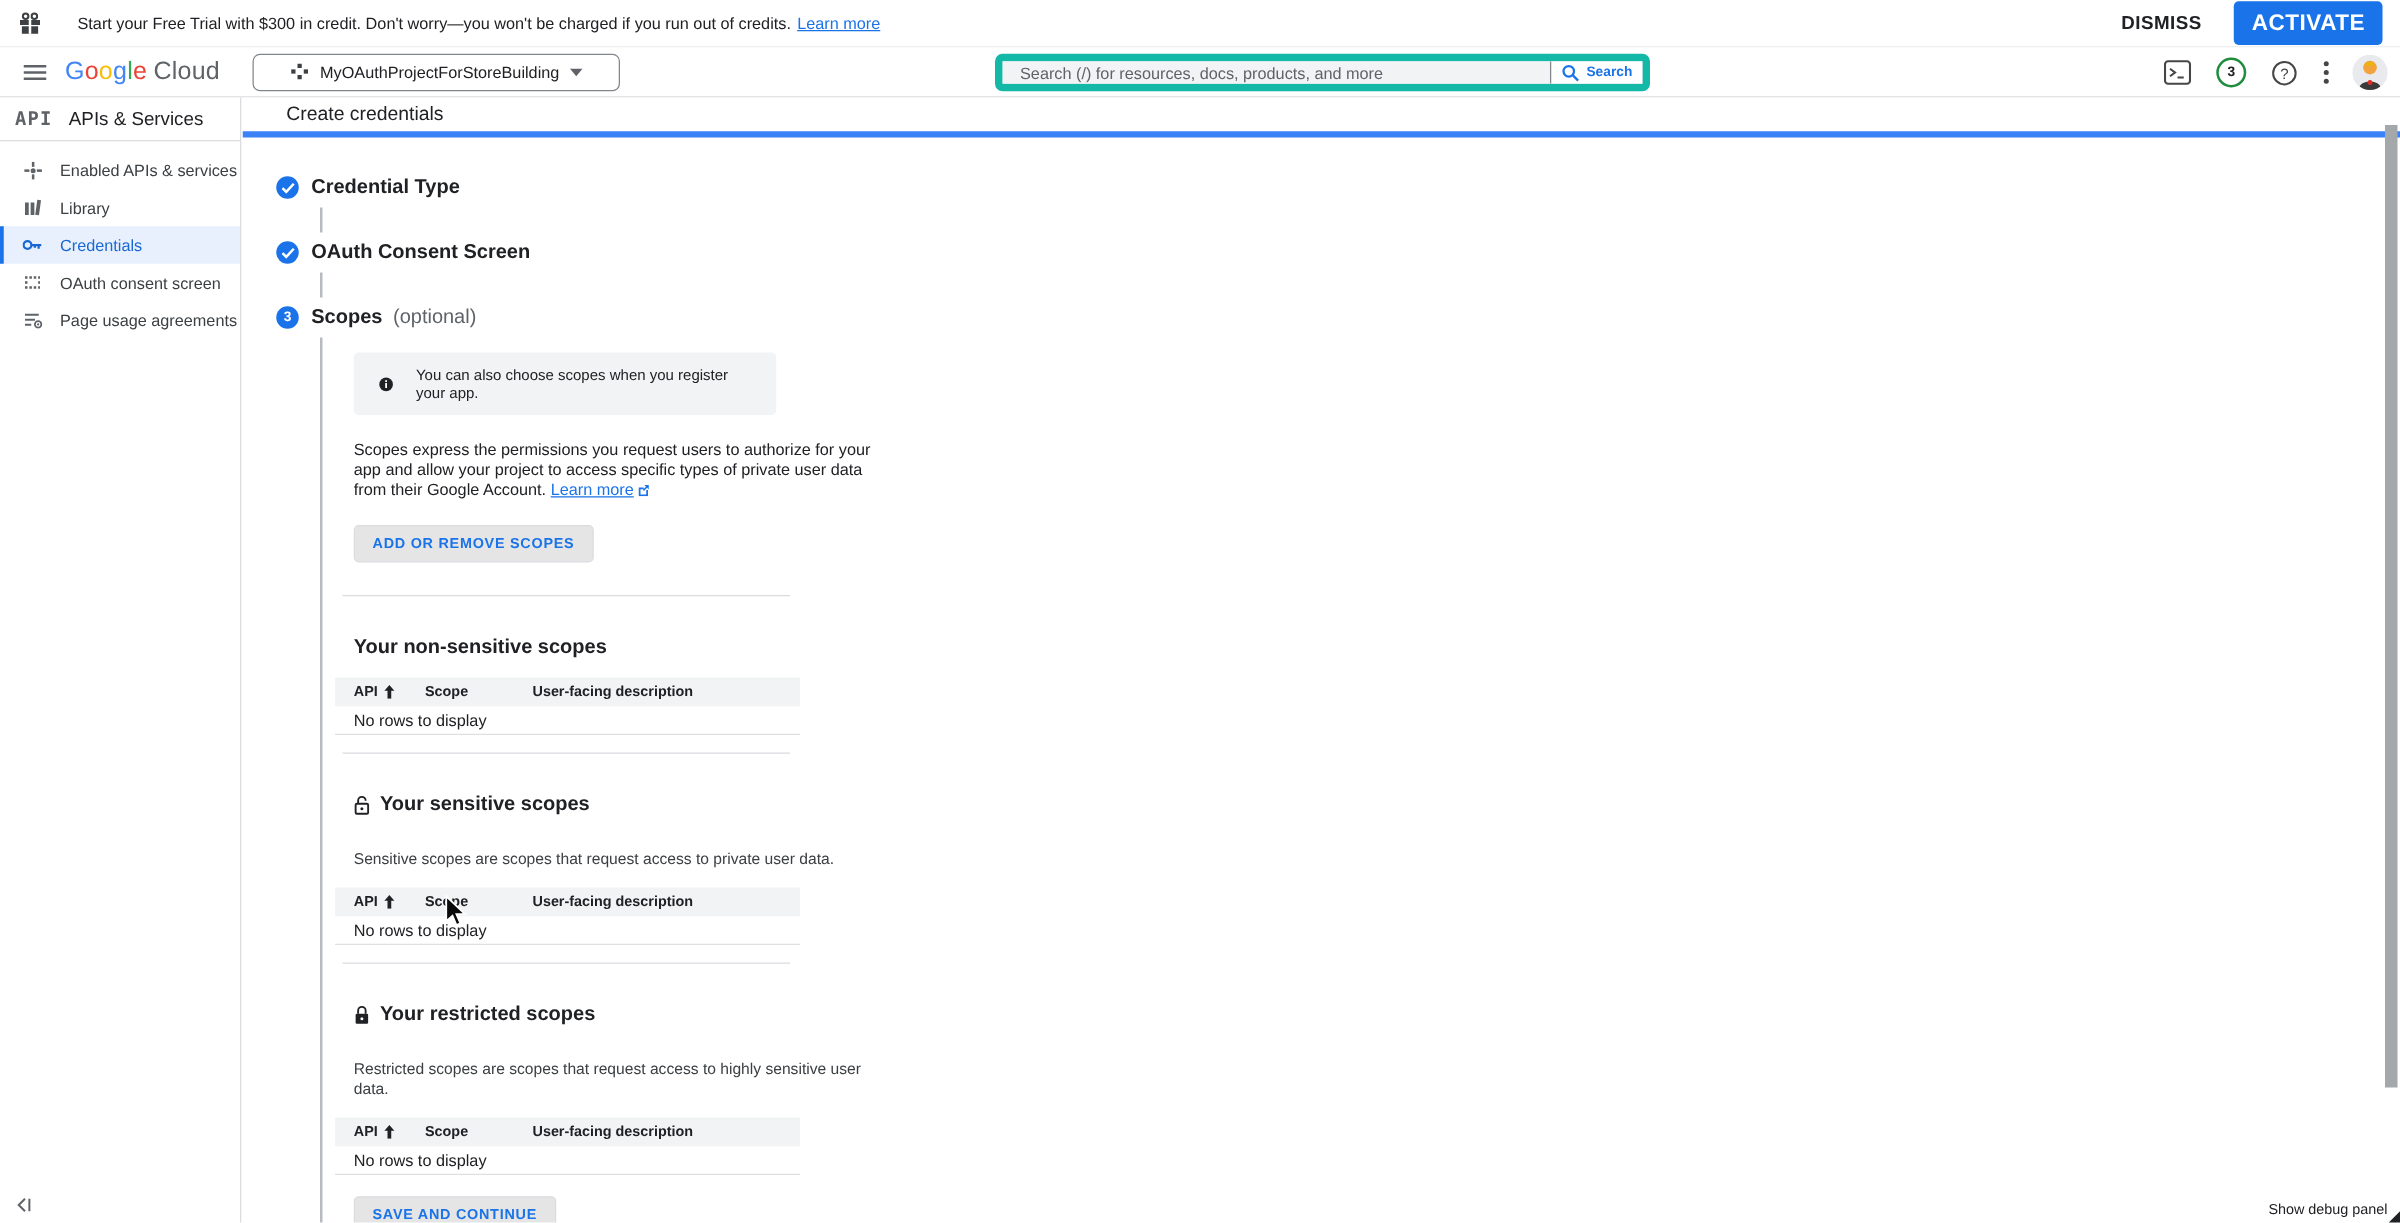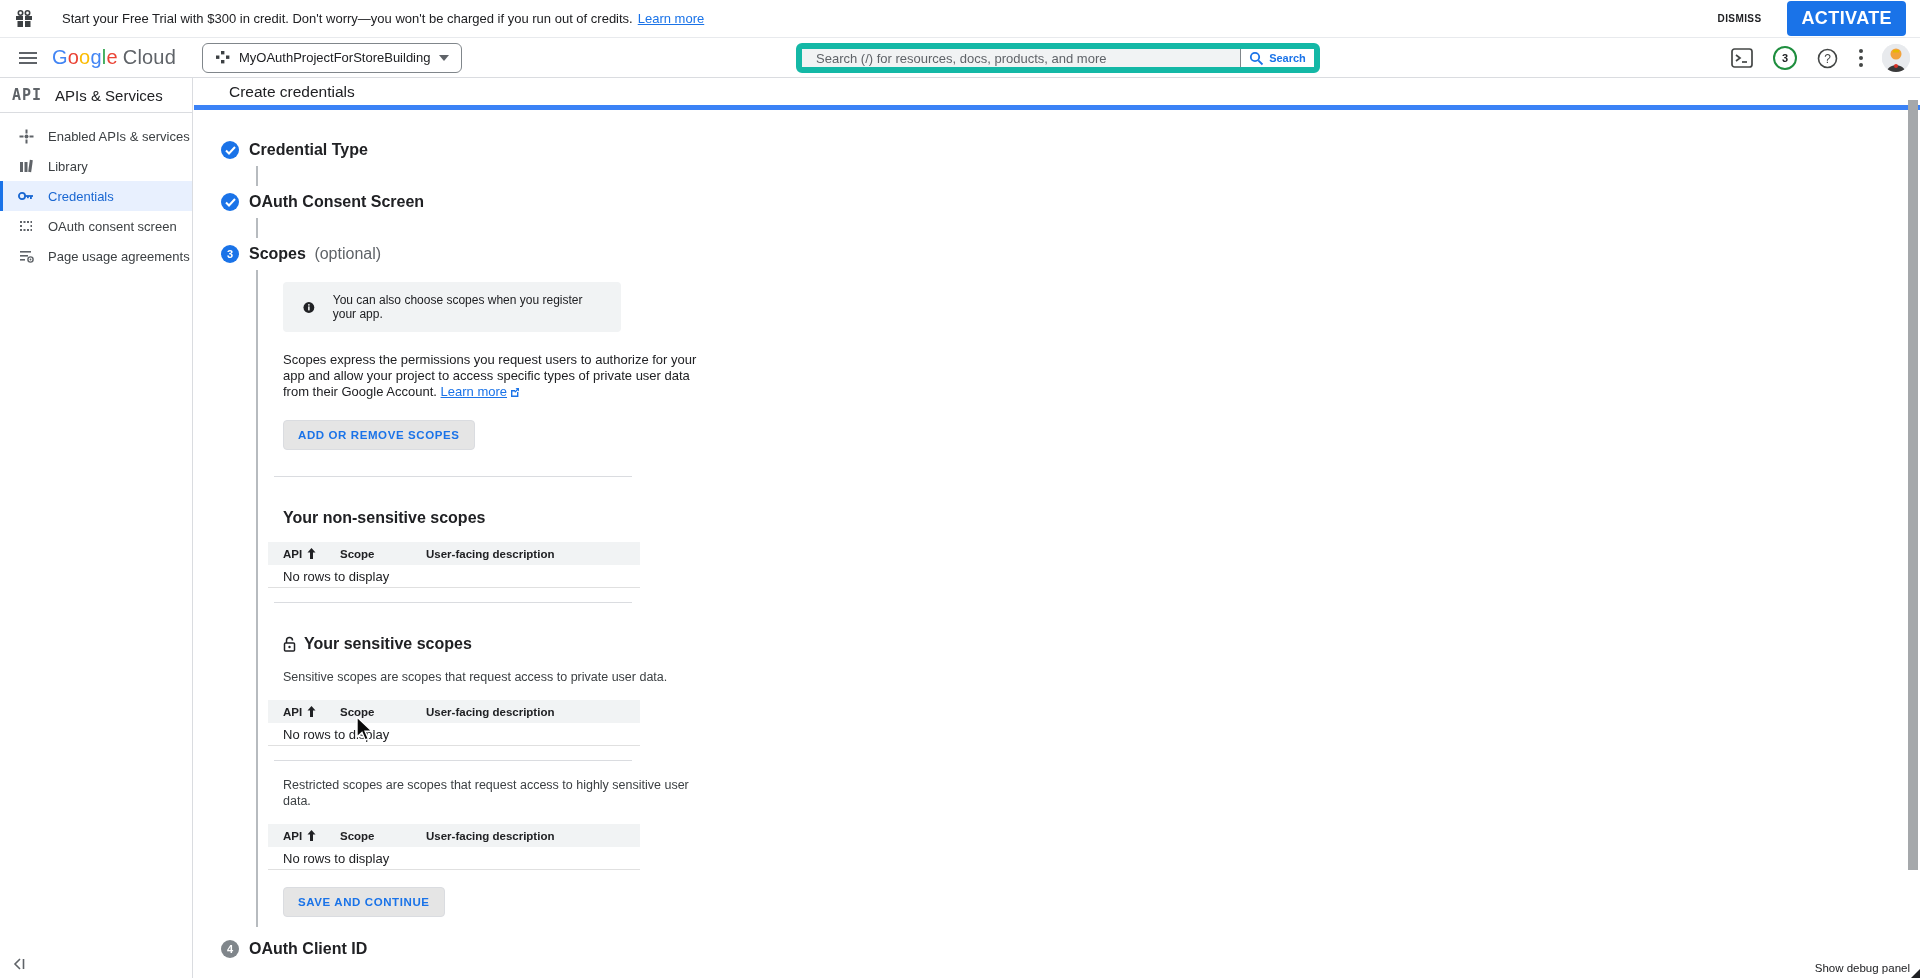--- a/index.html
+++ b/index.html
@@ -6,34 +6,34 @@
   html,body { width:1920px; height:978px; overflow:hidden; background:#fff;
     font-family:"Liberation Sans", sans-serif; color:#202124; }
 
   
   .banner { position:absolute; top:0; left:0; width:1920px; height:38px; background:#fff;
     border-bottom:1px solid #e8eaed; display:flex; align-items:center; padding:0 14px; }
   .gift { width:20px; height:20px; flex:0 0 auto; }
   .banner-msg { font-size:13px; color:#202124; margin-left:28px; }
   .banner-link { font-size:13px; color:#1a73e8; text-decoration:underline; margin-left:5px; cursor:pointer; }
   .sp { flex:1; }
-  .btn-dismiss { background:none; border:none; font-family:inherit; font-size:10px; font-weight:bold;
+  .btn-dismiss { background:none; border:none; font-family:inherit; font-size:15px; font-weight:bold;
     letter-spacing:.4px; color:#202124; margin-right:26px; cursor:pointer; }
   .btn-activate { background:#1a73e8; color:#fff; border:none; font-family:inherit; font-size:18px;
     font-weight:bold; letter-spacing:.4px; border-radius:4px; padding:7px 14px; cursor:pointer; }
 
   
   .hdr { position:absolute; top:38px; left:0; width:1920px; height:40px; background:#fff;
     border-bottom:1px solid #dadce0; display:flex; align-items:center; }
   .hamburger { margin-left:18px; width:20px; height:20px; cursor:pointer; }
   .logo { display:flex; align-items:baseline; margin-left:14px; font-size:20px; letter-spacing:.2px; }
   .lg-b { color:#4285f4; } .lg-r { color:#ea4335; } .lg-y { color:#fbbc04; } .lg-g { color:#34a853; }
   .logo-cloud { color:#5f6368; margin-left:5px; }
   .proj-btn { margin-left:26px; height:30px; border:1px solid #80868b; border-radius:6px; background:#fff;
-    display:flex; align-items:center; gap:9px; padding:0 12px; font-size:13px; color:#202124; cursor:pointer; }
+    display:flex; align-items:center; gap:9px; padding:0 29px; font-size:13px; color:#202124; cursor:pointer; }
   .caret { width:0; height:0; border-left:5px solid transparent; border-right:5px solid transparent;
     border-top:6px solid #5f6368; }
   .search-wrap { position:absolute; left:796px; top:5px; width:524px; height:30px; border:6px solid #14b8a6;
     border-radius:6px; display:flex; overflow:hidden; background:#f1f3f4; }
   .search-input { flex:1; border:none; outline:none; background:#f1f3f4; font-family:inherit;
     font-size:13px; color:#202124; padding:0 14px; }
   .search-input::placeholder { color:#5f6368; }
   .search-go { width:74px; background:#fff; border:none; border-left:1px solid #80868b; display:flex;
     align-items:center; justify-content:center; gap:5px; cursor:pointer; font-family:inherit; }
   .search-go span { color:#1a73e8; font-size:11px; font-weight:bold; }
@@ -81,21 +81,21 @@
   .notice-text { font-size:12px; color:#202124; }
   .intro { margin-top:20px; width:424px; font-size:13px; line-height:16px; color:#202124; }
   .link { color:#1a73e8; text-decoration:underline; cursor:pointer; }
   .ext { display:inline-block; vertical-align:-1px; margin-left:3px; }
   .btn-outline { margin-top:20px; background:#e5e5e5; border:1px solid #dadce0; border-radius:4px;
     color:#1a73e8; font-family:inherit; font-size:11.5px; font-weight:bold; letter-spacing:.6px;
     padding:8px 14px; cursor:pointer; display:inline-block; }
   .hr { border-top:1px solid #dadce0; width:358px; margin:26px 0 0 -9px; }
   .section-head { display:flex; align-items:center; gap:8px; margin-top:32px; }
   .section-title { font-size:16px; font-weight:bold; color:#202124; }
-  .section-desc { margin-top:16px; width:446px; font-size:12.5px; line-height:16px; color:#3c4043; }
+  .section-desc { margin-top:26px; width:446px; font-size:12.5px; line-height:16px; color:#3c4043; }
   .scope-table { width:372px; margin:15px 0 0 -15px; }
   .thead { background:#f1f3f4; height:23px; display:flex; align-items:center;
     font-size:11.5px; font-weight:bold; color:#202124; }
   .th-api { padding-left:15px; width:72px; display:flex; align-items:center; gap:5px; }
   .th-scope { width:86px; }
   .th-desc { flex:1; }
   .empty-row { height:23px; display:flex; align-items:center; padding-left:15px; font-size:13px;
     color:#202124; border-bottom:1px solid #e0e0e0; }
   .mt14 { margin-top:14px; }
   .save-row { margin-top:17px; }
@@ -373,20 +373,28 @@
           </span>
           <span class="th-scope">Scope</span>
           <span class="th-desc">User-facing description</span>
         </div>
         <div class="empty-row">No rows to display</div>
       </div>
 
       <div class="hr mt14"></div>
 
       
+      <div class="section-head">
+        <svg width="13" height="16" viewBox="0 0 13 16">
+          <path d="M3.5 7 V4.5 a3 3 0 0 1 6 0 V7" fill="none" stroke="#202124" stroke-width="1.5"></path>
+          <rect x="1.5" y="7" width="10" height="8" rx="1" fill="#202124"></rect>
+          <circle cx="6.5" cy="11" r="1.2" fill="#fff"></circle>
+        </svg>
+        <span class="section-title">Your restricted scopes</span>
+      </div>
       <p class="section-desc" style="width:430px">Restricted scopes are scopes that request access to highly sensitive user data.</p>
       <div class="scope-table">
         <div class="thead">
           <span class="th-api">
             <span>API</span>
             <svg width="9" height="11" viewBox="0 0 9 11">
               <path d="M4.5 0 L8.5 4.5 H6 V11 H3 V4.5 H0.5 Z" fill="#202124"></path>
               </svg>
           </span>
           <span class="th-scope">Scope</span>

